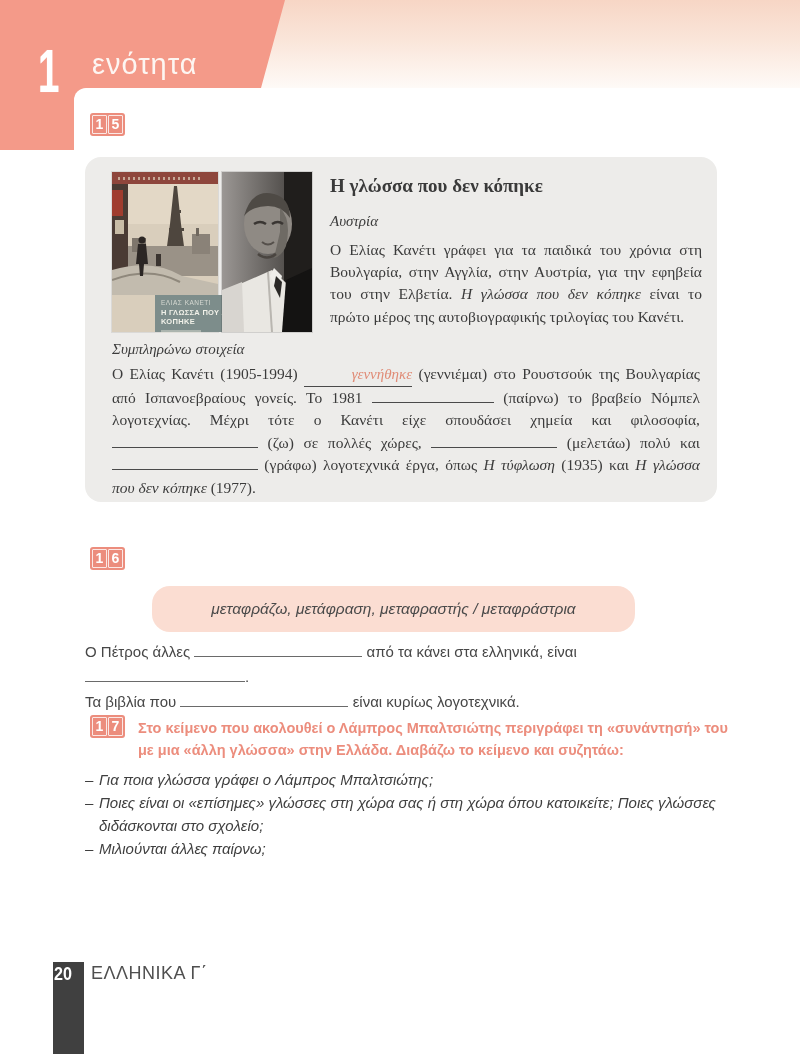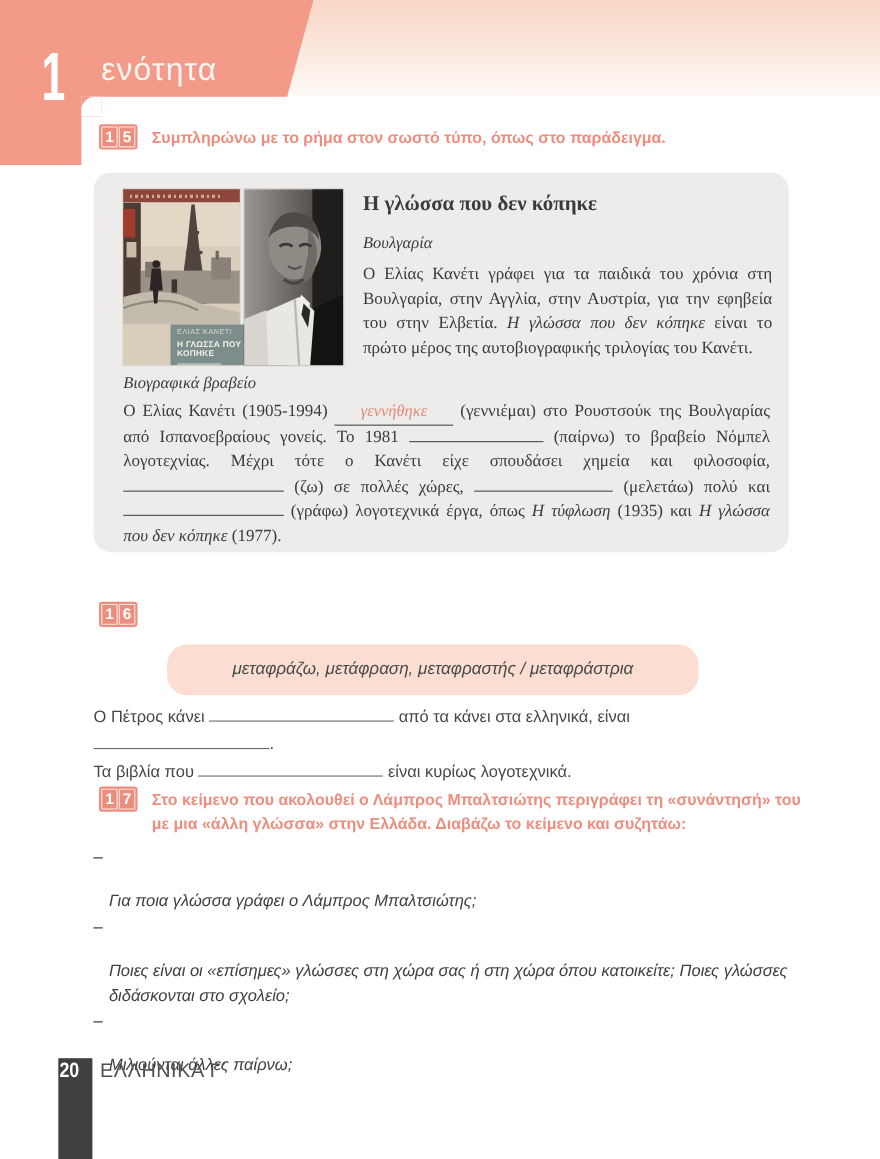--- a/index.html
+++ b/index.html
@@ -58,38 +58,38 @@
   .reading-col { position:absolute; left:245px; top:18px; width:372px; }
   .reading-title { font-family:"Liberation Serif", serif; font-size:19px; font-weight:bold; color:#3a3a3a; }
   .ital-label { font-family:"Liberation Serif", serif; font-style:italic; font-size:15px; color:#3c3c3c; }
   .reading-col .ital-label { margin-top:16px; }
   .serif { font-family:"Liberation Serif", serif; font-size:15.5px; color:#3b3b3b; }
   .just { text-align:justify; }
   .summary { margin-top:9px; line-height:22.2px; }
   .bio-label { position:absolute; left:27px; top:184px; }
   .bio { position:absolute; left:27px; top:206px; width:588px; line-height:22.6px; }
   .blank { display:inline-block; border-bottom:1px solid #4a4a4a; height:13px; vertical-align:baseline; }
-  .blank.answer { height:auto; text-align:center; }
+  .blank.answer { height:auto; text-align:right; }
   .blank.answer i { color:#e08b76; font-family:"Liberation Serif", serif; font-size:15px; }
   .bktitle { font-style:italic; }
 
   
   .pink-box {
     position:absolute; left:152px; top:586px; width:483px; height:46px;
     background:#fbddd2; border-radius:18px; display:flex; align-items:center; justify-content:center;
   }
   .pink-box span { font-style:italic; font-size:15.5px; color:#4a4a4a; }
   .sentences { position:absolute; left:85px; top:639px; width:648px; font-size:15px; color:#474747; line-height:25px; }
   .sentences .blank { border-bottom-color:#6a6a6a; }
 
   
   .bullets { position:absolute; left:85px; top:768px; width:655px; }
   .bullets .row { display:flex; font-style:italic; font-size:15px; color:#3f3f3f; line-height:23px; }
   .bullets .dash { width:14px; flex:none; }
-  .bullets .qtext { flex:1;margin-top:40px; }
+  .bullets .qtext { flex:1; }
 
   
   .page-bar { position:absolute; left:53px; top:962px; width:31px; height:116px; background:#404040; }
   .page-num { position:absolute; left:1px; top:1px; color:#fff; font-weight:bold; font-size:19px; transform:scaleX(.85); transform-origin:left top; }
   .book-name { position:absolute; left:91px; top:963px; font-size:18px; color:#4f4f4f; letter-spacing:.5px; }
 
   .pos-ex15 { left:90px; top:112px; width:600px; }
   .pos-ex16 { left:90px; top:546px; width:600px; }
   .pos-ex17 { left:90px; top:714px; width:638px; }
 </style>
@@ -105,21 +105,20 @@
     <div class="corner-mask"></div>
     <div class="unit-num">1</div>
     <div class="unit-label">ενότητα</div>
   </div>
 
   <div class="ex-head pos-ex15">
     <span class="badge">
       <span class="cell">1</span>
       <span class="cell">5</span>
     </span>
-    <span class="instr">Συμπληρώνω με το ρήμα στον σωστό τύπο, όπως στο παράδειγμα.</span>
   </div>
 
   <div class="gray-box">
 
     <div class="book-cover">
       <div class="cover-topband"></div>
       <svg class="cover-art" width="106" height="111" viewBox="0 0 106 111">
         <rect x="0" y="0" width="106" height="111" fill="#d9cebc"></rect>
         <rect x="0" y="0" width="106" height="40" fill="#e3d8c6"></rect>
         <rect x="0" y="0" width="16" height="92" fill="#4a3b34"></rect>
@@ -168,41 +167,41 @@
         <path d="M46 100 L50 160" stroke="#b9b6b0" stroke-width="2" fill="none"></path>
         <path d="M0 160 L0 118 L20 110 L22 160 Z" fill="#d8d5d0"></path>
         <path d="M60 160 L64 108 L90 96 L90 160 Z" fill="#141312"></path>
         <path d="M52 96 L60 104 L56 120 L48 104 Z" fill="#efeeea"></path>
         <path d="M54 104 L60 110 L58 126 L52 114 Z" fill="#2a2826"></path>
       </svg>
     </div>
 
     <div class="reading-col">
       <div class="reading-title">Η γλώσσα που δεν κόπηκε</div>
-      <div class="ital-label">Βουλγαρία</div>
+      <div class="ital-label">Αυστρία</div>
       <p class="serif just summary"><span>Ο Ελίας Κανέτι γράφει για τα παιδικά του χρόνια στη Βουλγαρία, στην Αγγλία, στην Αυστρία, για την εφηβεία του στην Ελβετία. </span><i class="bktitle">Η γλώσσα που δεν κόπηκε</i><span> είναι το πρώτο μέρος της αυτοβιογραφικής τριλογίας του Κανέτι.</span></p>
     </div>
 
-    <div class="ital-label bio-label">Βιογραφικά βραβείο</div>
+    <div class="ital-label bio-label">Συμπληρώνω στοιχεία</div>
     <p class="serif just bio"><span>Ο Ελίας Κανέτι (1905-1994) </span><span class="blank answer" style="min-width:108px;"><i>γεννήθηκε</i></span><span> (γεννιέμαι) στο Ρουστσούκ της Βουλγαρίας από Ισπανοεβραίους γονείς. Το 1981 </span><span class="blank" style="width:122px;"></span><span> (παίρνω) το βραβείο Νόμπελ λογοτεχνίας. Μέχρι τότε ο Κανέτι είχε σπουδάσει χημεία και φιλοσοφία, </span><span class="blank" style="width:146px;"></span><span> (ζω) σε πολλές χώρες, </span><span class="blank" style="width:126px;"></span><span> (μελετάω) πολύ και </span><span class="blank" style="width:146px;"></span><span> (γράφω) λογοτεχνικά έργα, όπως </span><i class="bktitle">Η τύφλωση</i><span> (1935) και </span><i class="bktitle">Η γλώσσα που δεν κόπηκε</i><span> (1977).</span></p>
   </div>
 
   <div class="ex-head pos-ex16">
     <span class="badge">
       <span class="cell">1</span>
       <span class="cell">6</span>
     </span>
   </div>
 
   <div class="pink-box">
     <span>μεταφράζω, μετάφραση, μεταφραστής / μεταφράστρια</span>
   </div>
 
   <div class="sentences">
-    <div><span>Ο Πέτρος κάνει</span> <span class="blank" style="width:168px;"></span> <span>από τα κάνει στα ελληνικά, είναι</span> <span class="blank" style="width:160px;"></span><span>.</span></div>
+    <div><span>Ο Πέτρος άλλες</span> <span class="blank" style="width:168px;"></span> <span>από τα κάνει στα ελληνικά, είναι</span> <span class="blank" style="width:160px;"></span><span>.</span></div>
     <div><span>Τα βιβλία που</span> <span class="blank" style="width:168px;"></span> <span>είναι κυρίως λογοτεχνικά.</span></div>
   </div>
 
   <div class="ex-head pos-ex17">
     <span class="badge">
       <span class="cell">1</span>
       <span class="cell">7</span>
     </span>
     <span class="instr">Στο κείμενο που ακολουθεί ο Λάμπρος Μπαλτσιώτης περιγράφει τη «συνάντησή» του με μια «άλλη γλώσσα» στην Ελλάδα. Διαβάζω το κείμενο και συζητάω:</span>
   </div>

